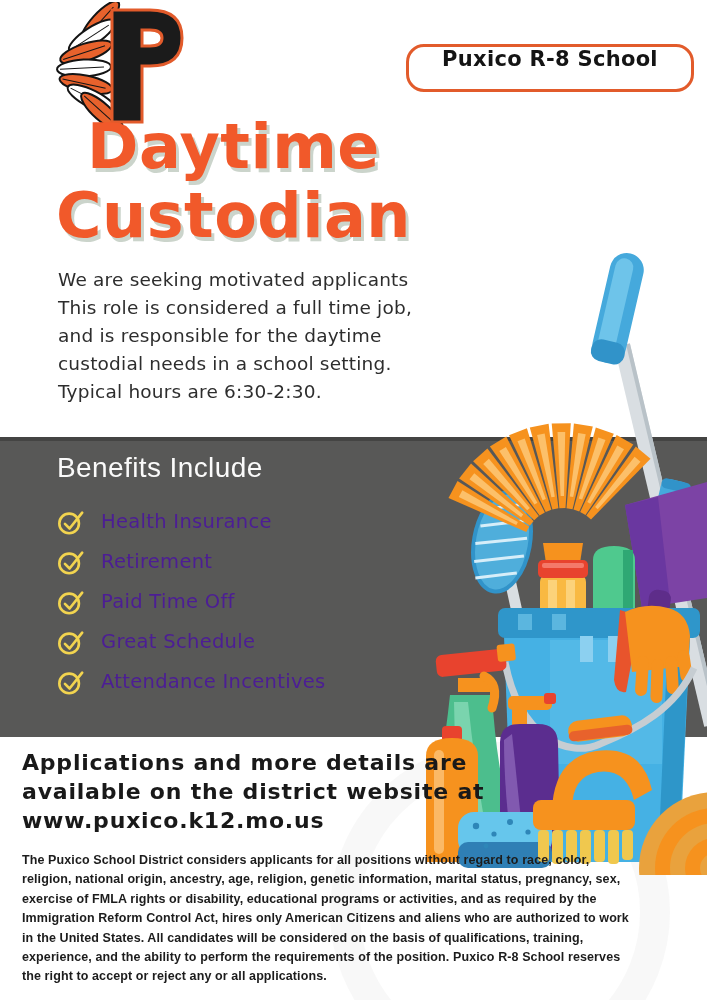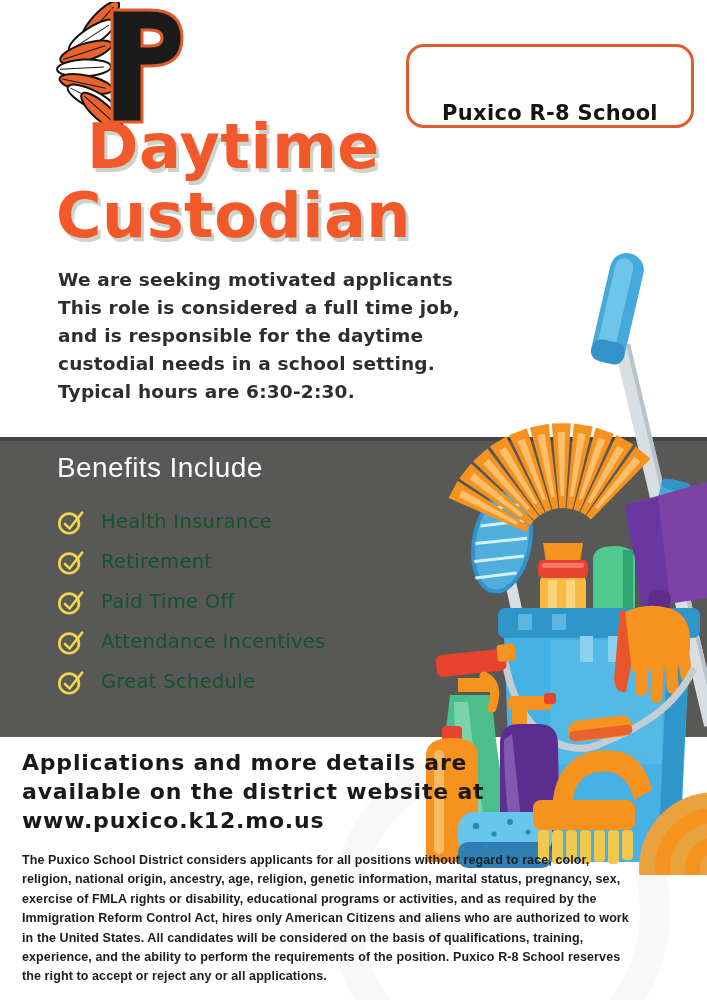--- a/index.html
+++ b/index.html
@@ -9,44 +9,44 @@
     background:#ffffff; overflow:hidden;
     font-family:"DejaVu Sans","Liberation Sans",sans-serif;
   }
   .abs { position:absolute; }
 
   
   .logo { left:50px; top:2px; width:140px; height:127px; z-index:3; }
 
   
   .badge {
-    left:406px; top:44px; width:288px; height:84px; z-index:3;
+    left:406px; top:44px; width:288px; height:48px; z-index:3;
     border:3px solid #E25B2B; border-radius:18px; background:#fff;
-    display:flex; align-items:flex-end; justify-content:center;
+    display:flex; align-items:flex-start; justify-content:center;
   }
   .badge span { font-size:21px; font-weight:bold; color:#141414; letter-spacing:0.3px; }
 
   
   .title { left:56px; top:112px; z-index:3; color:#F1592A; font-weight:bold;
     font-size:62px; line-height:69px; letter-spacing:0.5px;
     text-shadow:3px 4px 0 #cbd4cb;text-align:center; }
 
   
   .intro { left:58px; top:266px; z-index:3; color:#2d2d2d; }
-  .intro div { font-size:18.5px; line-height:28px; letter-spacing:0.2px; white-space:nowrap;font-weight:bold; }
+  .intro div { font-size:18.5px; line-height:28px; letter-spacing:0.2px; white-space:nowrap; }
 
   
   .band { left:0; top:437px; width:707px; height:300px; background:#585857;
     box-shadow:inset 0 4px 0 rgba(0,0,0,0.22); z-index:1; }
   .benefits-heading { left:57px; top:452px; z-index:3; color:#fafafa;
     font-family:"Liberation Sans",sans-serif; font-size:28px; letter-spacing:0.4px; }
   .benefits-list { left:57px; top:508px; z-index:3; list-style:none; }
   .benefit { display:flex; align-items:center; height:27px; margin-bottom:13px; }
   .benefit svg { width:28px; height:28px; flex:0 0 28px; }
-  .benefit-label { margin-left:16px; font-size:19.5px; color:#14532d; letter-spacing:0.3px; white-space:nowrap; }
+  .benefit-label { margin-left:16px; font-size:19.5px; color:#4c1d95; letter-spacing:0.3px; white-space:nowrap; }
 
   
   .apply { left:22px; top:748px; z-index:3; color:#191919; font-weight:bold; }
   .apply div { font-size:22px; line-height:29px; letter-spacing:0.8px; white-space:nowrap; }
 
   
   .legal { left:22px; top:851px; z-index:3; color:#1c1c1c;
     font-family:"Liberation Sans",sans-serif; font-weight:bold; }
   .legal div { font-size:12.5px; line-height:19.4px; letter-spacing:0.1px; white-space:nowrap; }
 
@@ -140,28 +140,28 @@
         <circle cx="13" cy="16.5" r="10.5" fill="none" stroke="#F2D44F" stroke-width="2.8"></circle>
         <path d="M8.5 17 L13.5 22 L27 5" fill="none" stroke="#F2D44F" stroke-width="2.8" stroke-linecap="round" stroke-linejoin="round"></path>
       </svg>
       <span class="benefit-label">Paid Time Off</span>
     </li>
       <li class="benefit">
       <svg viewBox="0 0 30 30">
         <circle cx="13" cy="16.5" r="10.5" fill="none" stroke="#F2D44F" stroke-width="2.8"></circle>
         <path d="M8.5 17 L13.5 22 L27 5" fill="none" stroke="#F2D44F" stroke-width="2.8" stroke-linecap="round" stroke-linejoin="round"></path>
       </svg>
+      <span class="benefit-label">Great Schedule</span>
+    </li>
+      <li class="benefit">
+      <svg viewBox="0 0 30 30">
+        <circle cx="13" cy="16.5" r="10.5" fill="none" stroke="#F2D44F" stroke-width="2.8"></circle>
+        <path d="M8.5 17 L13.5 22 L27 5" fill="none" stroke="#F2D44F" stroke-width="2.8" stroke-linecap="round" stroke-linejoin="round"></path>
+      </svg>
       <span class="benefit-label">Attendance Incentives</span>
-    </li>
-      <li class="benefit">
-      <svg viewBox="0 0 30 30">
-        <circle cx="13" cy="16.5" r="10.5" fill="none" stroke="#F2D44F" stroke-width="2.8"></circle>
-        <path d="M8.5 17 L13.5 22 L27 5" fill="none" stroke="#F2D44F" stroke-width="2.8" stroke-linecap="round" stroke-linejoin="round"></path>
-      </svg>
-      <span class="benefit-label">Great Schedule</span>
     </li>
     </ul>
 
   <div class="abs apply">
     <div>Applications and more details are</div>
     <div>available on the district website at</div>
     <div>www.puxico.k12.mo.us</div>
   </div>
 
   <div class="abs legal">

